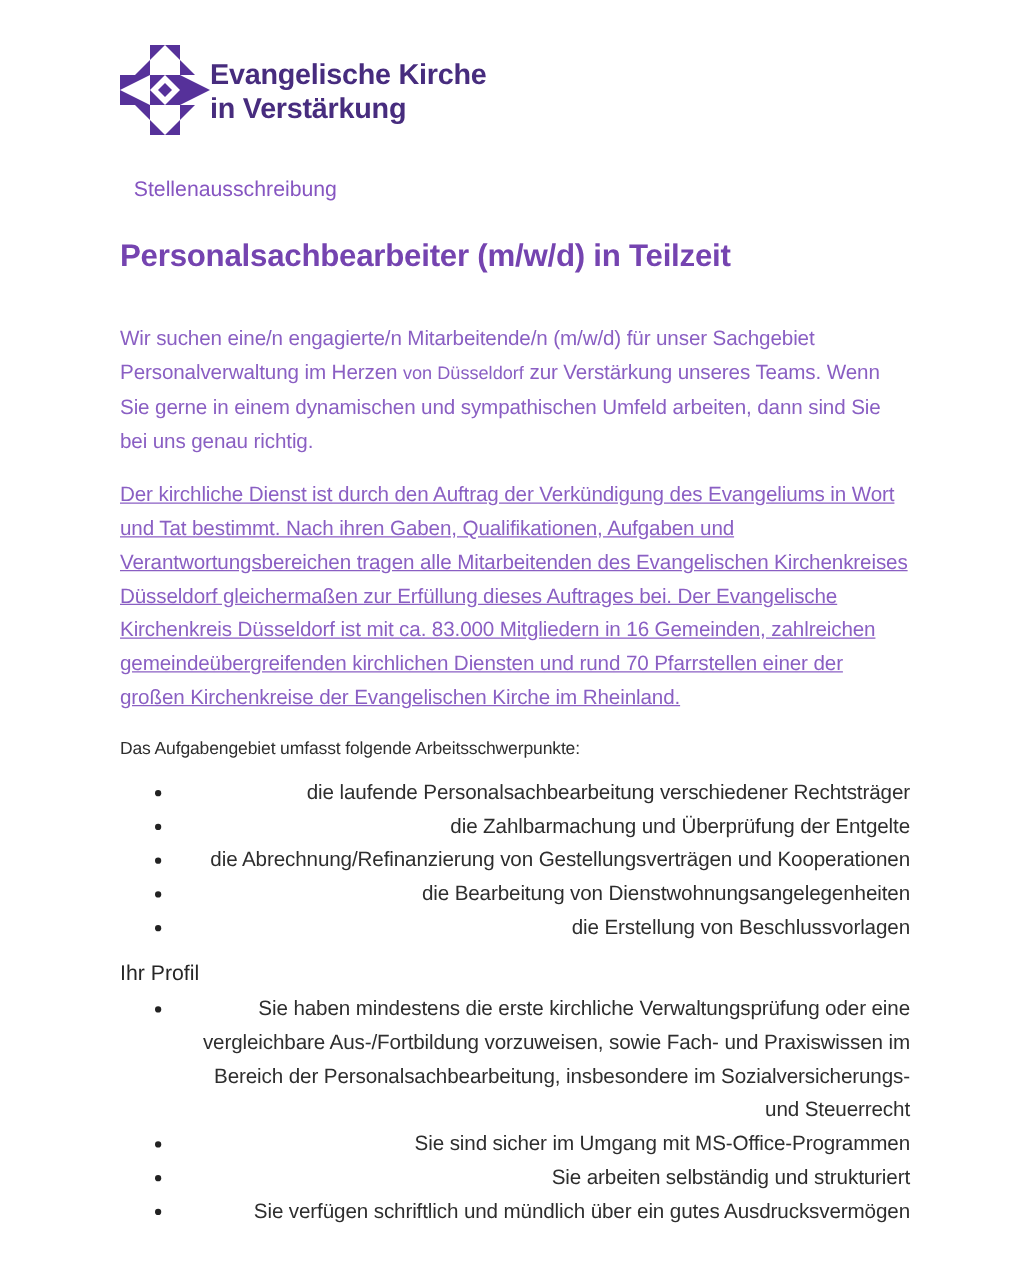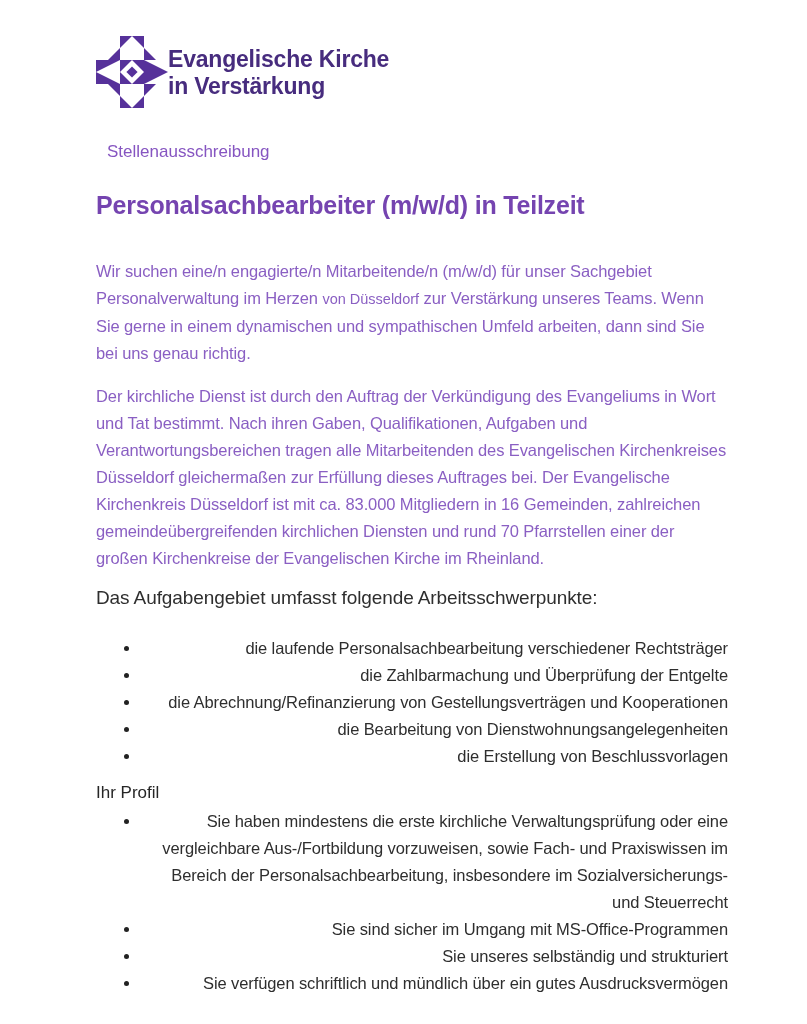--- a/index.html
+++ b/index.html
@@ -33,26 +33,26 @@
     font-size:25px;line-height:34px;font-weight:600;
     letter-spacing:-0.2px;margin:0 0 36px 0;
     color:#7544b0;
   }
 
   
   .para{
     font-size:16.5px;line-height:27px;letter-spacing:-0.1px;
     margin:0 0 15px 0;color:#8a5fc3;
   }
-  .para.second{margin-top:16px;}
+  .para.second{margin-top:16px;text-decoration:underline;}
   .alt-font{font-size:14.5px;letter-spacing:0;}
 
   .section-label{
-    font-size:19px;line-height:22px;letter-spacing:-0.1px;
-    margin:12px 0 26px 0;color:#2e2e2e;
+    font-size:14px;line-height:22px;letter-spacing:-0.1px;
+    margin:12px 0 12px 0;color:#2e2e2e;
   }
   .profile-heading{
     font-size:17px;line-height:22px;font-weight:400;
     margin:12px 0 4px 0;color:#262626;
   }
 
   
   ul.dotlist{list-style:none;margin:0;padding:0;}
   ul.dotlist li{
     position:relative;padding-left:49px;
@@ -117,18 +117,18 @@
       <li>die Zahlbarmachung und Überprüfung der Entgelte</li>
       <li>die Abrechnung/Refinanzierung von Gestellungsverträgen und Kooperationen</li>
       <li>die Bearbeitung von Dienstwohnungsangelegenheiten</li>
       <li>die Erstellung von Beschlussvorlagen</li>
     </ul>
 
     <p class="profile-heading">Ihr Profil</p>
     <ul class="dotlist">
       <li>Sie haben mindestens die erste kirchliche Verwaltungsprüfung oder eine vergleichbare Aus-/Fortbildung vorzuweisen, sowie Fach- und Praxiswissen im Bereich der Personalsachbearbeitung, insbesondere im Sozialversicherungs- und Steuerrecht</li>
       <li>Sie sind sicher im Umgang mit MS-Office-Programmen</li>
-      <li>Sie unseres selbständig und strukturiert</li>
+      <li>Sie arbeiten selbständig und strukturiert</li>
       <li>Sie verfügen schriftlich und mündlich über ein gutes Ausdrucksvermögen</li>
     </ul>
   </div>
 
 </div>
 
 </body></html>

